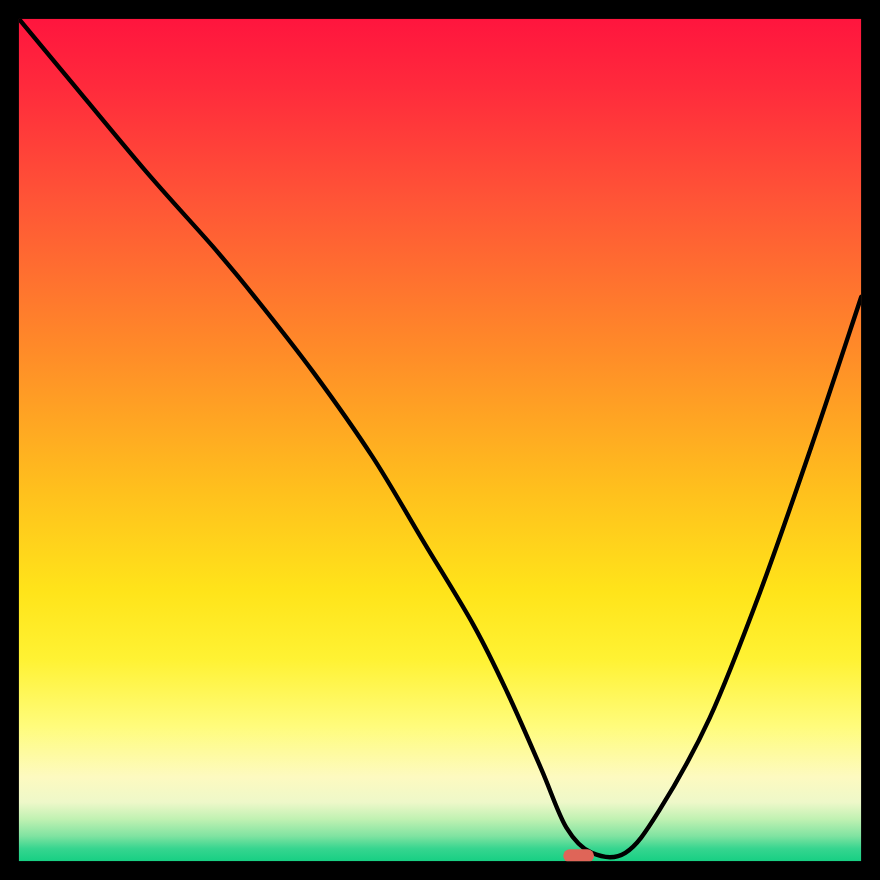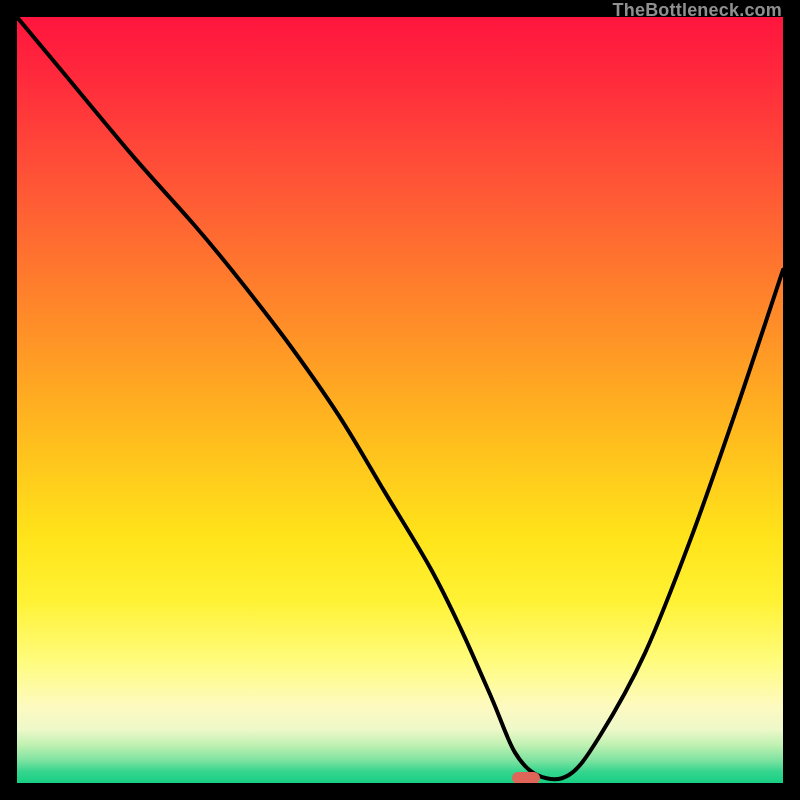--- a/index.html
+++ b/index.html
@@ -74,21 +74,20 @@
     font-weight: 600;
     color: #8f8f8f;
     letter-spacing: 0.2px;
     pointer-events: none;
   }
 </style>
 </head>
 <body>
 
 <div class="stage">
-  <div class="watermark">TheBottleneck.com</div>
 
   <div class="plot">
     <div class="grad"></div>
 
     <svg class="curve" viewBox="0 0 766 766" preserveAspectRatio="none">
       <path id="curve-path" d="M 0.0 0.0 C 6.4 7.7, 19.2 23.0, 38.3 46.0 C 57.5 68.9, 91.9 111.1, 114.9 137.9 C 137.9 164.7, 159.6 187.7, 176.2 206.8 C 192.8 226.0, 199.2 233.6, 214.5 252.8 C 229.8 271.9, 250.2 297.5, 268.1 321.7 C 286.0 346.0, 305.1 372.8, 321.7 398.3 C 338.3 423.9, 352.4 449.4, 367.7 474.9 C 383.0 500.5, 400.9 528.5, 413.6 551.5 C 426.4 574.5, 434.1 591.1, 444.3 612.8 C 454.5 634.5, 466.0 661.3, 474.9 681.7 C 483.9 702.2, 490.2 722.6, 497.9 735.4 C 505.6 748.1, 511.9 754.5, 520.9 758.3 C 529.8 762.2, 541.3 764.7, 551.5 758.3 C 561.7 752.0, 569.4 740.5, 582.2 720.0 C 594.9 699.6, 612.8 669.0, 628.1 635.8 C 643.4 602.6, 658.8 561.7, 674.1 520.9 C 689.4 480.0, 704.7 435.3, 720.0 390.7 C 735.4 346.0, 758.3 275.8, 766.0 252.8" fill="none" stroke="#000" stroke-width="4" stroke-linecap="round" stroke-linejoin="round"></path>
     </svg>
 
     <div class="marker" id="marker" style="left: 509.39px; top: 761.404px;"></div>
   </div>

